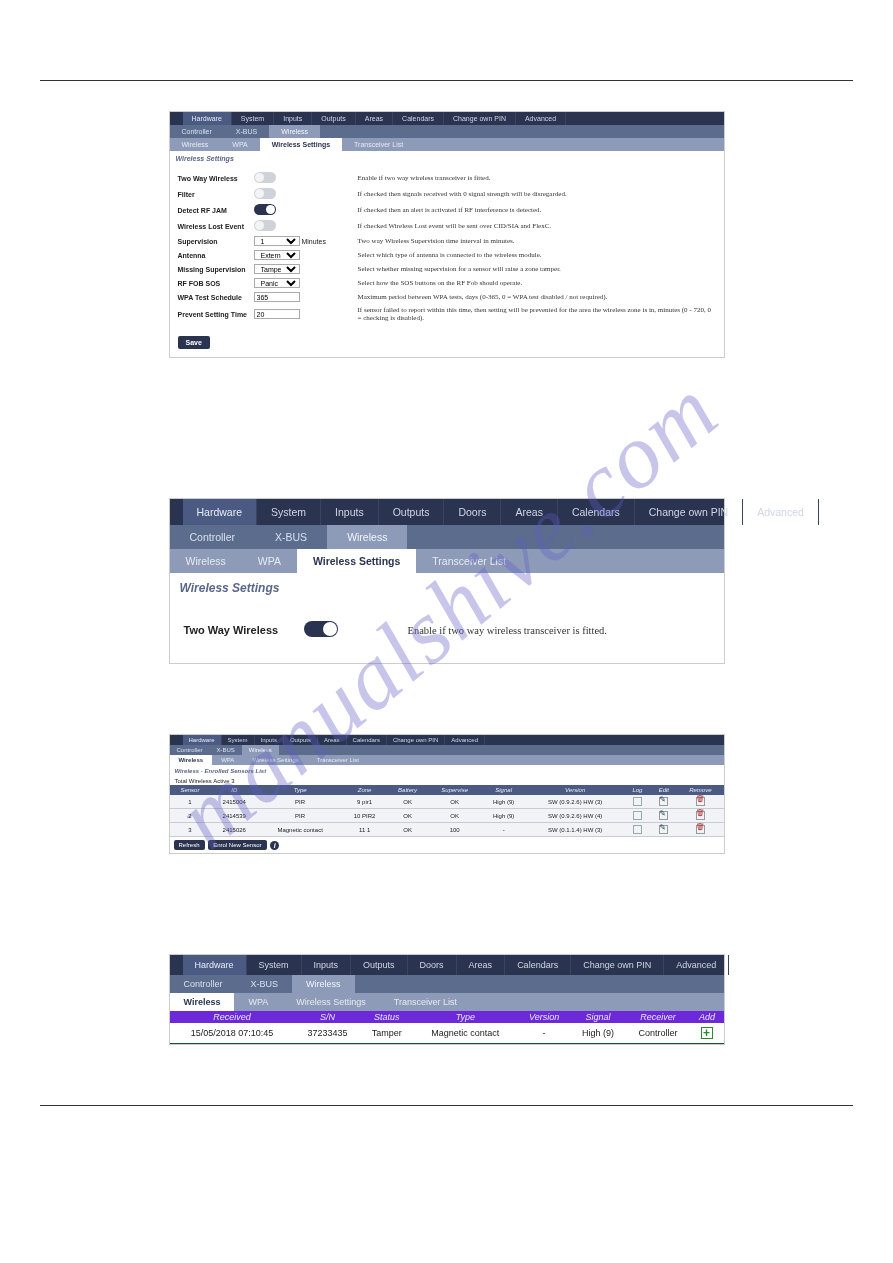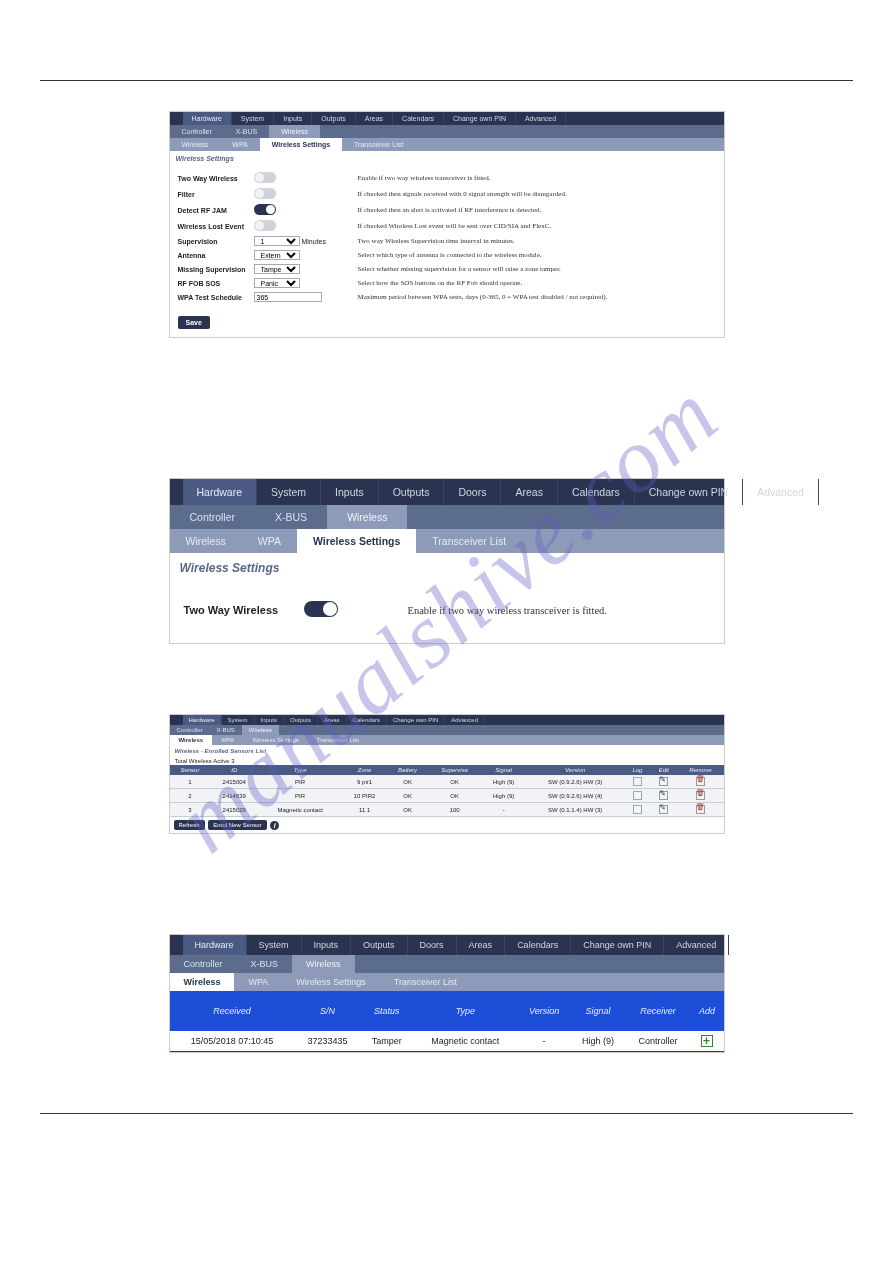--- a/index.html
+++ b/index.html
@@ -133,21 +133,21 @@
 
   .sel, .inp {
     font-size: inherit;
     border: 1px solid #aaa;
     padding: 0 2px;
     height: 10px;
     font-family: inherit;
     background: #fff;
   }
   .sel { width: 46px; }
-  .inp { width: 68px; }
+  .inp { width: 46px; }
 
   .btn-save {
     display: inline-block;
     background: #2a3450;
     color: #fff;
     padding: 3px 8px;
     border-radius: 2px;
     margin: 6px 8px 8px 8px;
     font-size: 7px;
     font-weight: bold;
@@ -195,22 +195,22 @@
   .info {
     display: inline-block;
     width: 9px; height: 9px; border-radius: 50%;
     background: #2a3450; color: #fff; text-align: center; line-height: 9px;
     font-size: 7px; font-weight: bold; font-style: italic; vertical-align: middle;
   }
 
   
   .tbl4 { width: 100%; border-collapse: collapse; font-size: 9px; }
   .tbl4 th {
-    background: #1d4ed8; color: #e6ecf6; font-style: italic;
-    padding: 15px 4px; font-weight: normal;
+    background: #6d28d9; color: #e6ecf6; font-style: italic;
+    padding: 1px 4px; font-weight: normal;
   }
   .tbl4 td {
     border-bottom: 1px solid #14532d;
     padding: 4px 4px; text-align: center; background: #fff;
   }
   .p4 .ic-add { width: 12px; height: 12px; }
   .p4 .ic-add::after { font-size: 12px; left: 1px; top: -2px; }
 
   .gap { height: 110px; }
   .gap2 { height: 40px; }
@@ -286,20 +286,25 @@
         </div>
         <div class="srow">
           <div class="label">RF FOB SOS</div>
           <div class="ctrl"><select class="sel"><option>Panic</option></select></div>
           <div class="desc">Select how the SOS buttons on the RF Fob should operate.</div>
         </div>
         <div class="srow">
           <div class="label">WPA Test Schedule</div>
           <div class="ctrl"><input class="inp" value="365" style=""></div>
           <div class="desc">Maximum period between WPA tests, days (0-365, 0 = WPA test disabled / not required).</div>
+        </div>
+        <div class="srow">
+          <div class="label">Prevent Setting Time</div>
+          <div class="ctrl"><input class="inp" value="20" style=""></div>
+          <div class="desc">If sensor failed to report within this time, then setting will be prevented for the area the wireless zone is in, minutes (0 - 720, 0 = checking is disabled).</div>
         </div>
       </div>
     <div class="btn-save">Save</div>
   </div>
 
   <div class="gap"></div>
 
   <div class="panel panel2">
     <div class="nav-dark">
       <div class="item active">Hardware</div>

